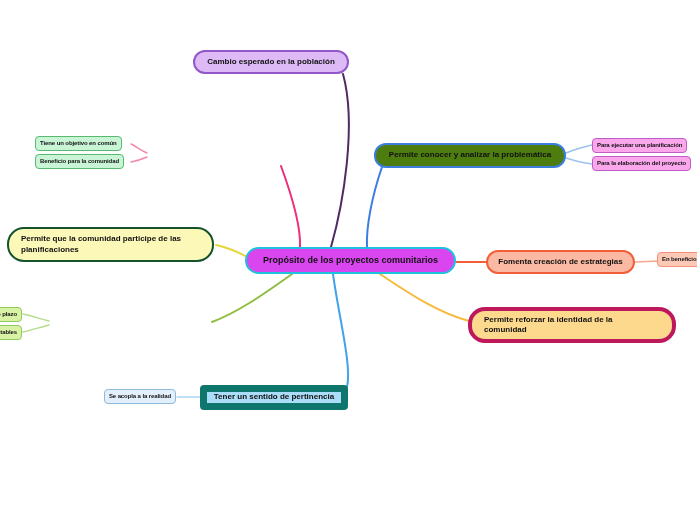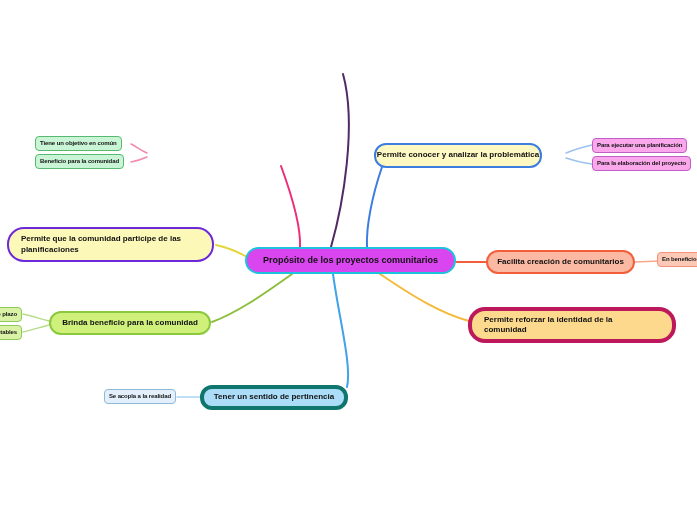--- a/index.html
+++ b/index.html
@@ -16,26 +16,26 @@
     position:absolute;box-sizing:border-box;
     display:flex;align-items:center;justify-content:center;
     font-weight:700;font-size:8px;line-height:1.3;
     text-align:center;cursor:default;
   }
   .multiline{justify-content:flex-start;text-align:left;white-space:pre-line;padding:0 4px 0 12px;}
 
   .n-central{left:245px;top:247px;width:211px;height:27px;background:#d946ef;border:2px solid #1cc3da;border-radius:14px;font-size:9px;}
   .n-cambio {left:193px;top:50px; width:156px;height:24px;background:#ddb9f6;border:2px solid #9257c9;border-radius:12px;}
   .n-fomenta{left:147px;top:142px;width:142px;height:25px;background:#b6f2c6;border:2px solid #ee3e7a;border-radius:12px;}
-  .n-conocer{left:374px;top:143px;width:168px;height:25px;background:#fef9c3;border:2px solid #3d7de0;border-radius:12px;}
-  .n-participe{left:7px;top:227px;width:207px;height:35px;background:#fcf8b8;border:2px solid #6d28d9;border-radius:17px;}
+  .n-conocer{left:374px;top:143px;width:192px;height:25px;background:#4d7c0f;border:2px solid #3d7de0;border-radius:12px;}
+  .n-participe{left:7px;top:227px;width:207px;height:35px;background:#fcf8b8;border:2px solid #14532d;border-radius:17px;}
   .n-facilita{left:486px;top:250px;width:149px;height:24px;background:#fbb9a3;border:2px solid #f25e3a;border-radius:12px;}
   .n-brinda {left:49px;top:311px;width:162px;height:24px;background:#d0f07c;border:2px solid #8bc83e;border-radius:12px;}
   .n-reforzar{left:468px;top:307px;width:208px;height:36px;background:#fcd98c;border:4px solid #be185d;border-radius:17px;}
-  .n-tener  {left:200px;top:385px;width:148px;height:25px;background:#abdcf8;border:4px solid #0f766e;border-radius:12px;text-align:center;}
+  .n-tener  {left:200px;top:385px;width:148px;height:25px;background:#abdcf8;border:7px solid #0f766e;border-radius:4px;text-align:center;}
 
   .sub{
     position:absolute;box-sizing:border-box;
     font-weight:700;font-size:6px;letter-spacing:-0.1px;line-height:1.1;
     padding:3px 4px;border-radius:4px;white-space:nowrap;cursor:default;
   }
   .s-objetivo   {left:35px; top:136px;background:#c9f5d6;border:1.5px solid #57ba70;}
   .s-beneficio  {left:35px; top:154px;background:#c9f5d6;border:1.5px solid #57ba70;}
   .s-ejecutar   {left:592px;top:138px;background:#fba7ec;border:1.5px solid #c05ec8;}
   .s-elaboracion{left:592px;top:156px;background:#fba7ec;border:1.5px solid #c05ec8;}
@@ -63,35 +63,35 @@
     <path d="M147,157 C140,160 137,161 131,162" stroke="#f288ae" stroke-width="1.5"></path>
     <path d="M566,153 C576,149 582,147 592,145" stroke="#9cc2ee" stroke-width="1.5"></path>
     <path d="M566,158 C576,161 582,163 592,164" stroke="#9cc2ee" stroke-width="1.5"></path>
     <path d="M49,321 C41,319 32,316 23,314" stroke="#b5dc8a" stroke-width="1.5"></path>
     <path d="M49,325 C41,327 32,330 23,332" stroke="#b5dc8a" stroke-width="1.5"></path>
     <path d="M177,397 L201,397" stroke="#a9d5f2" stroke-width="1.5"></path>
   </svg>
 
   <div class="node n-central">Propósito de los proyectos comunitarios</div>
 
+  <div class="node n-cambio">Cambio esperado en la población</div>
 
   <div class="sub s-objetivo">Tiene un objetivo en común</div>
   <div class="sub s-beneficio">Beneficio para la comunidad</div>
 
   <div class="node n-conocer">Permite conocer y analizar la problemática</div>
   <div class="sub s-ejecutar">Para ejecutar una planificación</div>
   <div class="sub s-elaboracion">Para la elaboración del proyecto</div>
 
   <div class="node n-participe multiline">Permite que la comunidad participe de las
 planificaciones</div>
 
-  <div class="node n-facilita">Facilita creación de comunitarios</div>
+  <div class="node n-facilita">Fomenta creación de estrategias</div>
   <div class="sub s-enbeneficio">En beneficio</div>
 
-  <div class="node n-brinda">Brinda beneficio para la comunidad</div>
   <div class="sub s-oplazo">o plazo</div>
   <div class="sub s-ntables">ntables</div>
 
   <div class="node n-reforzar multiline">Permite reforzar la identidad de la
 comunidad</div>
 
   <div class="node n-tener">Tener un sentido de pertinencia</div>
   <div class="sub s-acopla">Se acopla a la realidad</div>
 
 </div>

